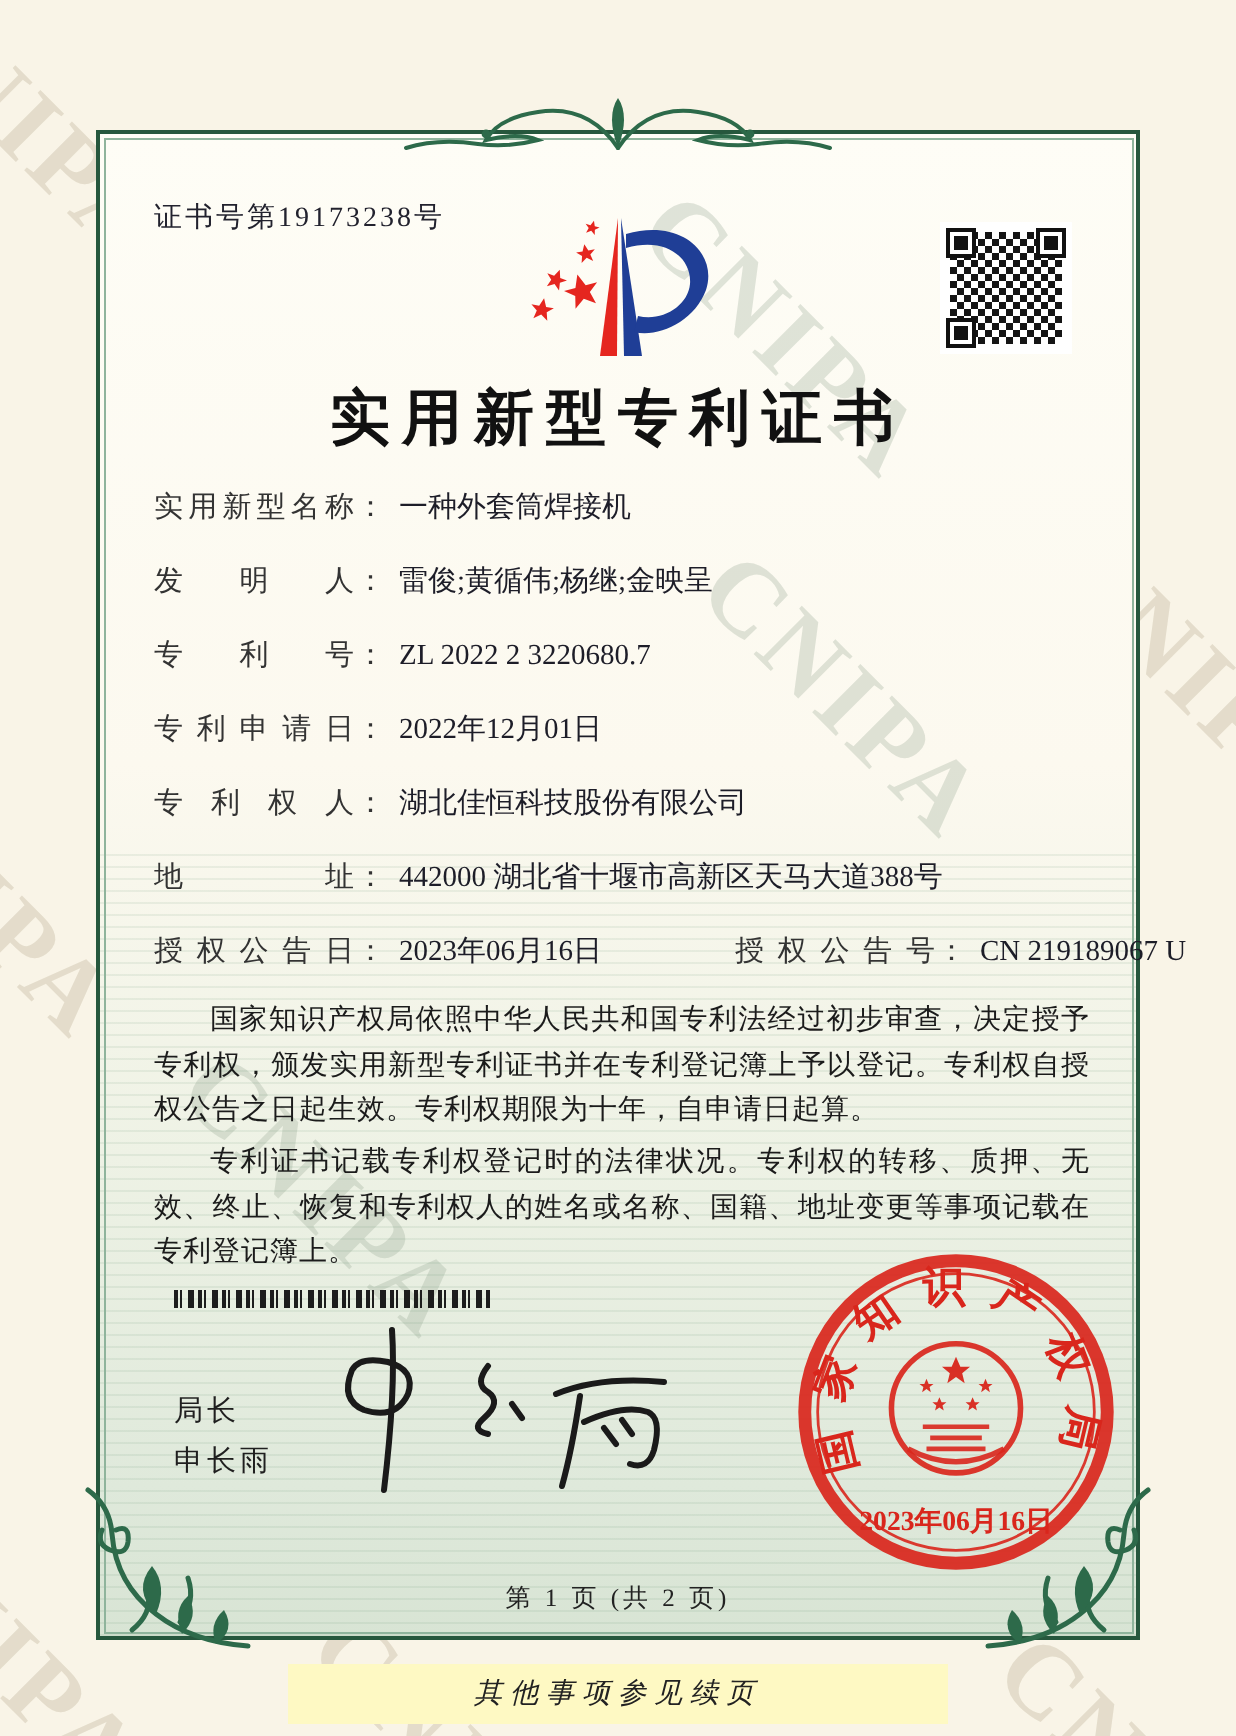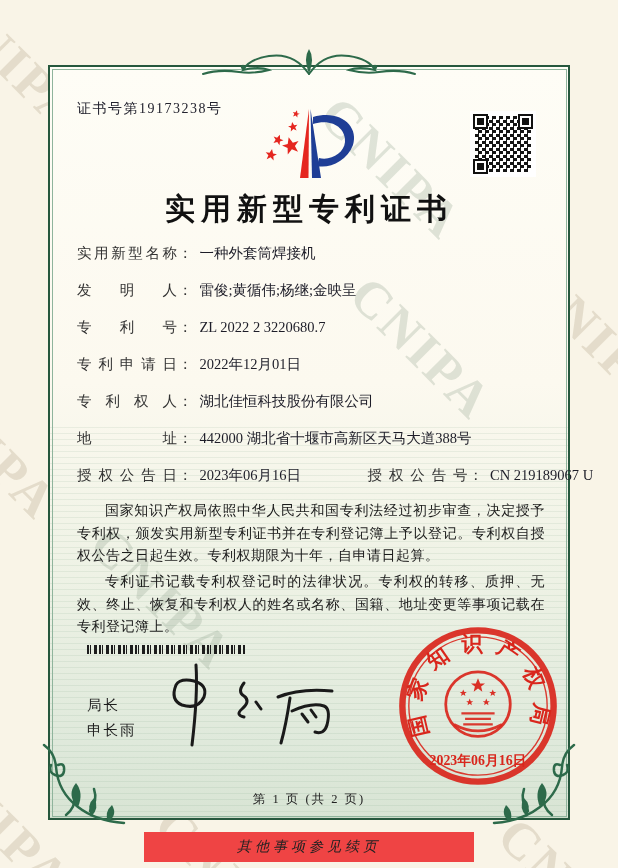--- a/index.html
+++ b/index.html
@@ -74,21 +74,21 @@
     font-family:"Liberation Sans","DejaVu Sans",sans-serif;color:#1f1f1f;}
   .signer-name{position:absolute;left:37px;top:654px;font-size:14.5px;letter-spacing:2px;
     font-family:"Liberation Sans","DejaVu Sans",sans-serif;color:#1f1f1f;}
   .sig{position:absolute;left:90px;top:588px;}
   
   .seal{position:absolute;left:345px;top:556px;z-index:4;}
   
   .pagenum{position:absolute;left:0;right:0;bottom:10px;text-align:center;font-size:12.5px;letter-spacing:2px;color:#222;}
   .nextpage{
     position:absolute;left:144px;top:832px;width:330px;height:30px;z-index:2;
-    background:#ef4444;display:flex;align-items:center;justify-content:center;
+    background:#fef9c3;display:flex;align-items:center;justify-content:center;
     font-size:14px;font-style:italic;letter-spacing:4px;color:#222;
   }
 </style>
 </head>
 <body>
 
 <div class="wm" style="left:-30px;top:-22px">CNIPA</div>
 <div class="wm" style="left:-55px;top:365px">CNIPA</div>
 <div class="wm" style="left:-42px;top:742px">CNIPA</div>
 <div class="wm" style="left:185px;top:795px">CNIPA</div>

